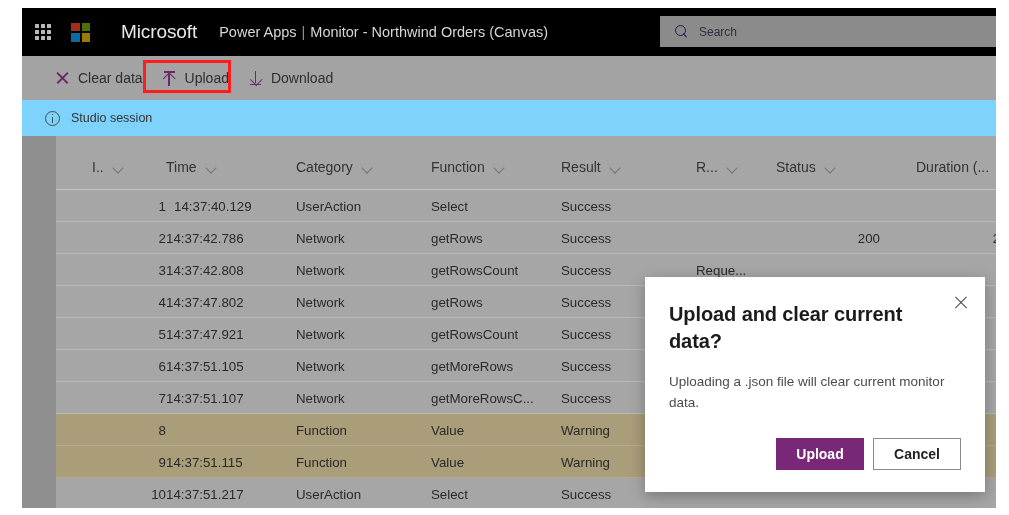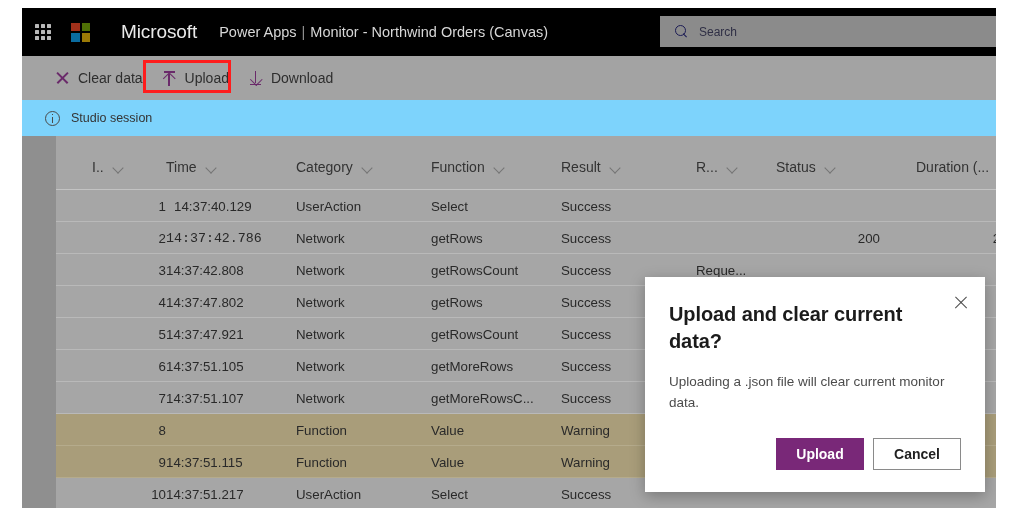--- a/index.html
+++ b/index.html
@@ -353,21 +353,21 @@
           <div class="cell" style="left: 118px; width: 130px;">14:37:40.129</div>
           <div class="cell" style="left: 240px; width: 132px;">UserAction</div>
           <div class="cell" style="left: 375px; width: 128px;">Select</div>
           <div class="cell" style="left: 505px; width: 130px;">Success</div>
           <div class="cell" style="left: 640px; width: 80px;"></div>
           <div class="cell right" style="left: 720px; width: 104px;"></div>
           <div class="cell right" style="left: 860px; width: 110px;"></div>
         </div>
         <div class="row">
           <div class="cell right" style="left: 36px; width: 74px;">2</div>
-          <div class="cell" style="left: 110px; width: 130px; font-family: Liberation Mono, monospace;">14:37:42.786</div>
+          <div class="cell" style="left: 110px; width: 130px;">14:37:42.786</div>
           <div class="cell" style="left: 240px; width: 132px;">Network</div>
           <div class="cell" style="left: 375px; width: 128px;">getRows</div>
           <div class="cell" style="left: 505px; width: 130px;">Success</div>
           <div class="cell" style="left: 640px; width: 80px;"></div>
           <div class="cell right" style="left: 720px; width: 104px;">200</div>
           <div class="cell right" style="left: 860px; width: 110px;">2,625</div>
         </div>
         <div class="row">
           <div class="cell right" style="left: 36px; width: 74px;">3</div>
           <div class="cell" style="left: 110px; width: 130px;">14:37:42.808</div>

